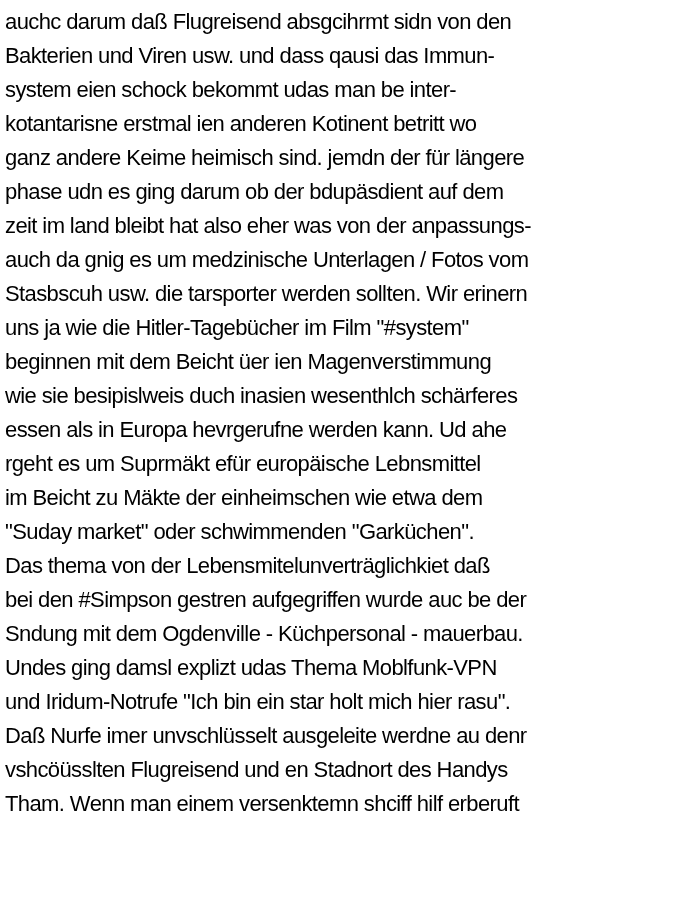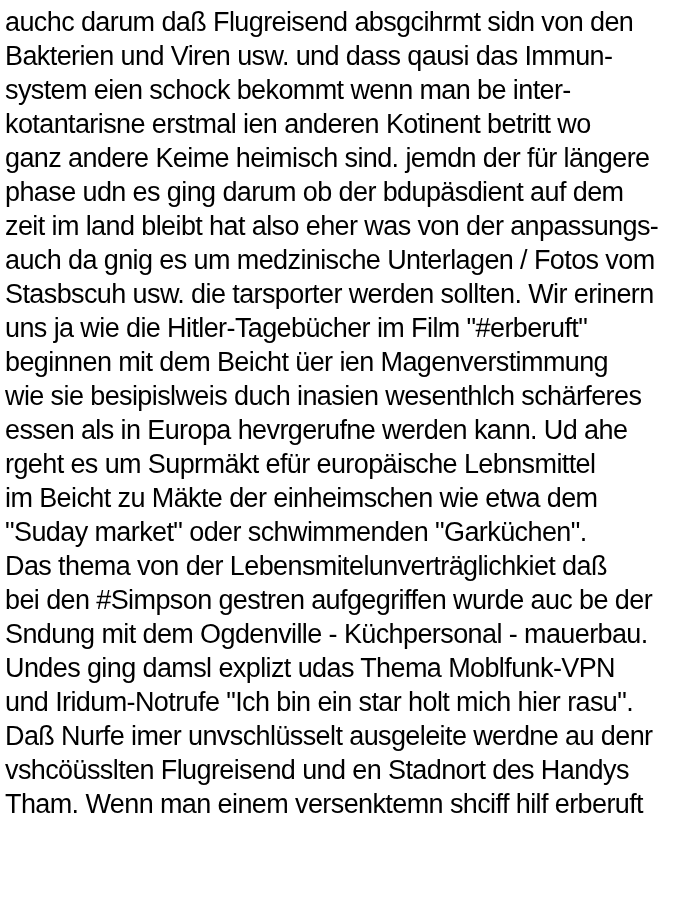--- a/index.html
+++ b/index.html
@@ -14,41 +14,41 @@
   }
   .document {
     box-sizing: border-box;
     width: 684px;
     height: 920px;
     padding: 5px 2px 0 5px;
     background: #ffffff;
   }
   .text-line {
     font-family: "Liberation Sans", "DejaVu Sans", sans-serif;
-    font-size: 27px;
+    font-size: 22px;
     line-height: 34px;
     letter-spacing: -0.6px;
     color: #000000;
     white-space: nowrap;
   }
 </style>
 </head>
 <body>
 
 <div class="document">
   <div class="text-line">auchc darum daß Flugreisend absgcihrmt sidn von den</div>
   <div class="text-line">Bakterien und Viren usw. und dass qausi das Immun-</div>
-  <div class="text-line">system eien schock bekommt wenn man be inter-</div>
+  <div class="text-line">system eien schock bekommt udas man be inter-</div>
   <div class="text-line">kotantarisne erstmal ien anderen Kotinent betritt wo</div>
   <div class="text-line">ganz andere Keime heimisch sind. jemdn der für längere</div>
   <div class="text-line">phase udn es ging darum ob der bdupäsdient auf dem</div>
   <div class="text-line">zeit im land bleibt hat also eher was von der anpassungs-</div>
   <div class="text-line">auch da gnig es um medzinische Unterlagen / Fotos vom</div>
   <div class="text-line">Stasbscuh usw. die tarsporter werden sollten. Wir erinern</div>
-  <div class="text-line">uns ja wie die Hitler-Tagebücher im Film "#erberuft"</div>
+  <div class="text-line">uns ja wie die Hitler-Tagebücher im Film "#system"</div>
   <div class="text-line">beginnen mit dem Beicht üer ien Magenverstimmung</div>
   <div class="text-line">wie sie besipislweis duch inasien wesenthlch schärferes</div>
   <div class="text-line">essen als in Europa hevrgerufne werden kann. Ud ahe</div>
   <div class="text-line">rgeht es um Suprmäkt efür europäische Lebnsmittel</div>
   <div class="text-line">im Beicht zu Mäkte der einheimschen wie etwa dem</div>
   <div class="text-line">"Suday market" oder schwimmenden "Garküchen".</div>
   <div class="text-line">Das thema von der Lebensmitelunverträglichkiet daß</div>
   <div class="text-line">bei den #Simpson gestren aufgegriffen wurde auc be der</div>
   <div class="text-line">Sndung mit dem Ogdenville - Küchpersonal - mauerbau.</div>
   <div class="text-line">Undes ging damsl explizt udas Thema Moblfunk-VPN</div>

